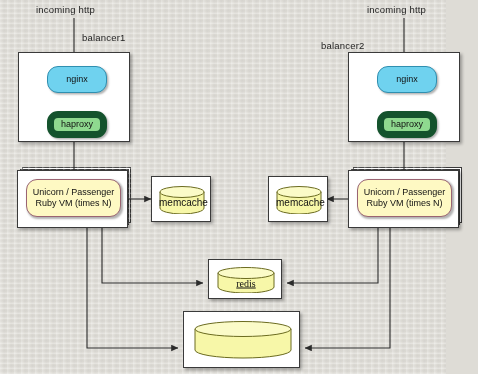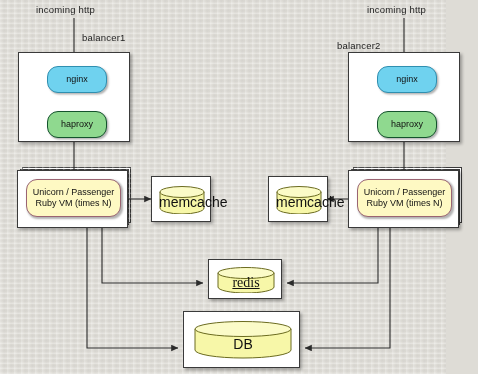--- a/index.html
+++ b/index.html
@@ -47,29 +47,29 @@
   .chip{
     position:absolute;box-sizing:border-box;
     display:flex;align-items:center;justify-content:center;
     text-align:center;
     font-size:9px;color:#111;
     line-height:11px;
     box-shadow:1.5px 1.5px 2px rgba(0,0,0,0.30);
     border-radius:11px;
   }
   .chip-nginx{background:#6fd2ef;border:1px solid #2f8fb0;}
-  .chip-haproxy{background:#8fd98f;border:1px solid #14532d;}
+  .chip-haproxy{background:#8fd98f;border:7px solid #14532d;}
   .chip-app{background:#fef9c3;border:1px solid #9a6472;}
 
   
   .cyl{position:absolute;}
   .cyl .cyl-label{
     position:absolute;left:0;right:0;top:50%;
     transform:translateY(-50%);
-    text-align:center;font-size:14px;color:#111;
+    text-align:center;font-size:10px;color:#111;
     z-index:3;pointer-events:none;
   }
   .cyl svg{display:block;}
 
   svg.wires{position:absolute;left:0;top:0;width:478px;height:374px;pointer-events:none;}
   .wire{stroke:#2b2b2b;stroke-width:1.1;fill:none;}
 </style>
 </head>
 <body>
 
@@ -133,21 +133,21 @@
     <div class="cyl" style="left:7px;top:9px;width:46px;height:28px;">
       <svg width="46" height="28" viewBox="0 0 46 28">
         <path d="M1,6 L1,22 A22,6 0 0,0 45,22 L45,6 Z" fill="#f7f7a8" stroke="#6b6b20" stroke-width="1"></path>
         <ellipse cx="23" cy="6" rx="22" ry="5.5" fill="#fbfbc8" stroke="#6b6b20" stroke-width="1"></ellipse>
       </svg>
       <div class="cyl-label" style="top:58%;">memcache</div>
     </div>
   </div>
 
   <div class="lbl" style="left:367px;top:4px;">incoming http</div>
-  <div class="lbl" style="left:337px;top:40px;">balancer2</div>
+  <div class="lbl" style="left:321px;top:40px;">balancer2</div>
 
   <div class="node container" style="left:348px;top:52px;width:112px;height:90px;">
     <div class="chip chip-nginx" style="left:28px;top:13px;width:60px;height:27px;">
       <span>nginx</span>
     </div>
     <div class="chip chip-haproxy" style="left:28px;top:58px;width:60px;height:27px;">
       <span>haproxy</span>
     </div>
   </div>
 
@@ -177,17 +177,16 @@
       <div class="cyl-label" style="top:60%;text-decoration:underline;">redis</div>
     </div>
   </div>
 
   <div class="node container" style="left:183px;top:311px;width:117px;height:57px;">
     <div class="cyl" style="left:10px;top:9px;width:98px;height:38px;">
       <svg width="98" height="38" viewBox="0 0 98 38">
         <path d="M1,8 L1,29 A48,8 0 0,0 97,29 L97,8 Z" fill="#f7f7a8" stroke="#6b6b20" stroke-width="1"></path>
         <ellipse cx="49" cy="8" rx="48" ry="7.5" fill="#fbfbc8" stroke="#6b6b20" stroke-width="1"></ellipse>
       </svg>
-      <div class="cyl-label" style="top:60%;">DB</div>
     </div>
   </div>
 
 </div>
 
 </body></html>

